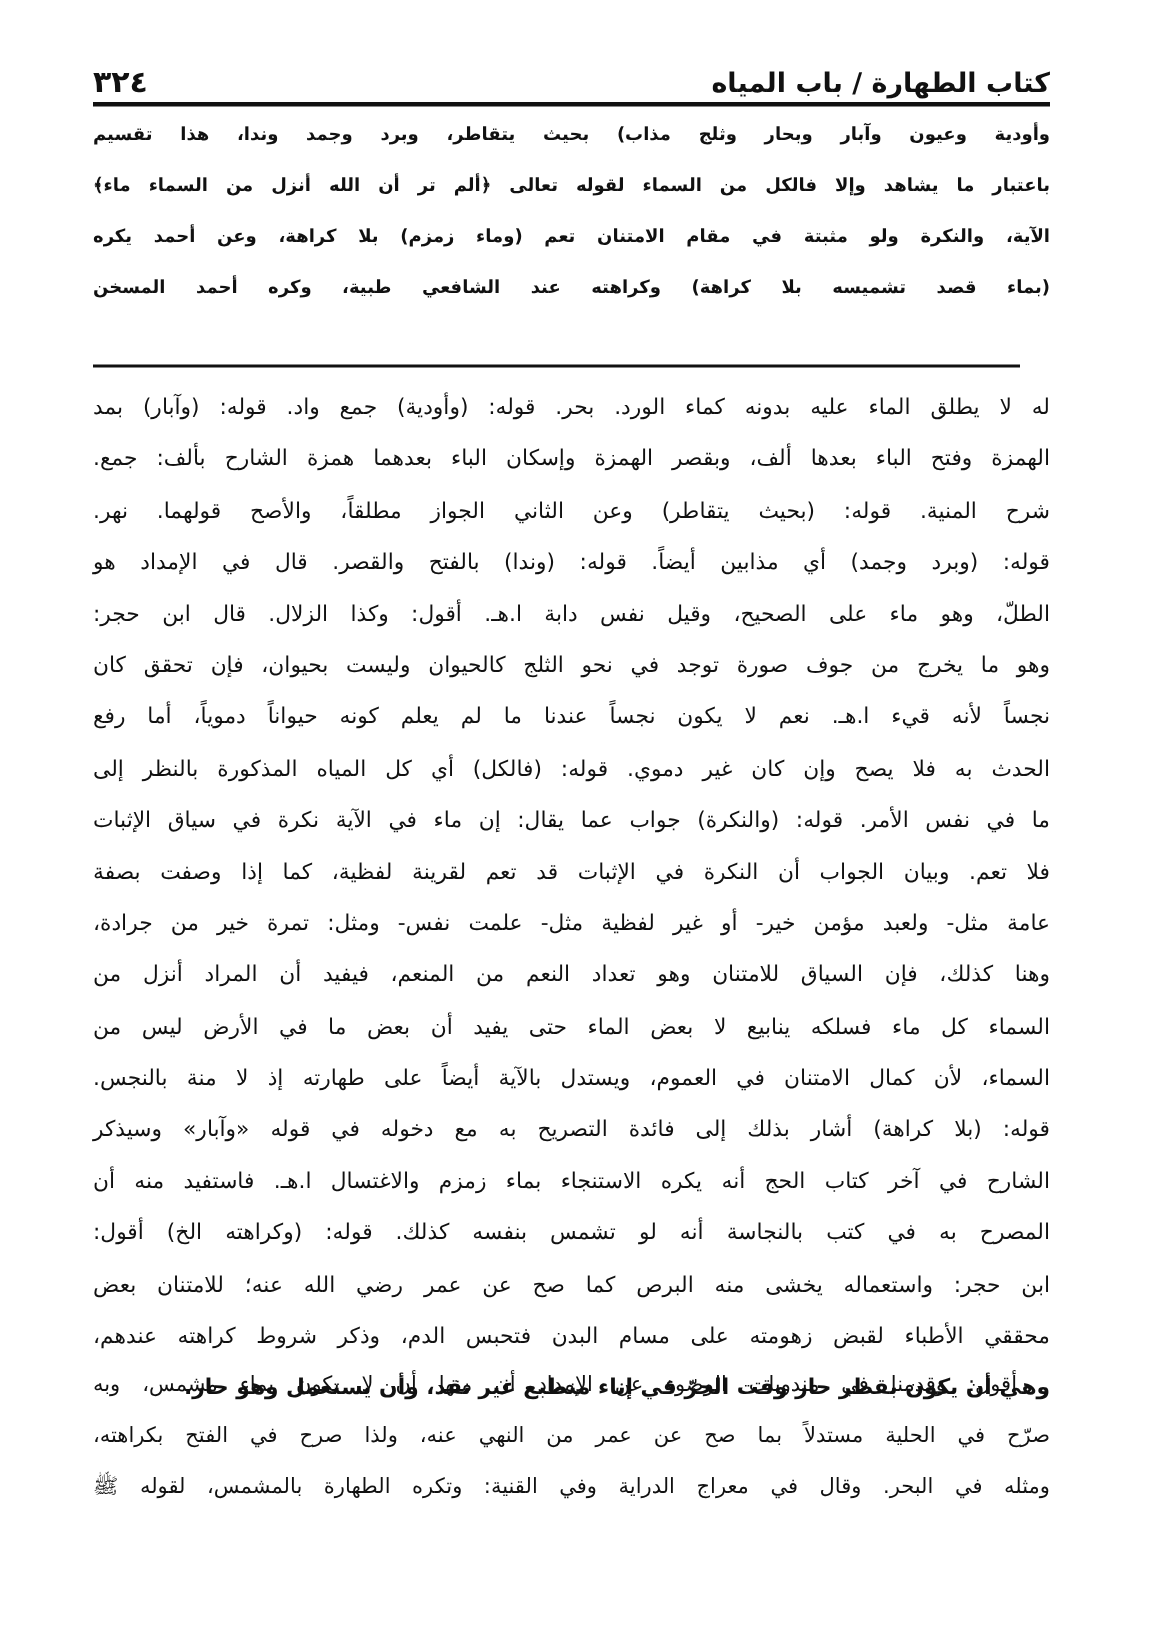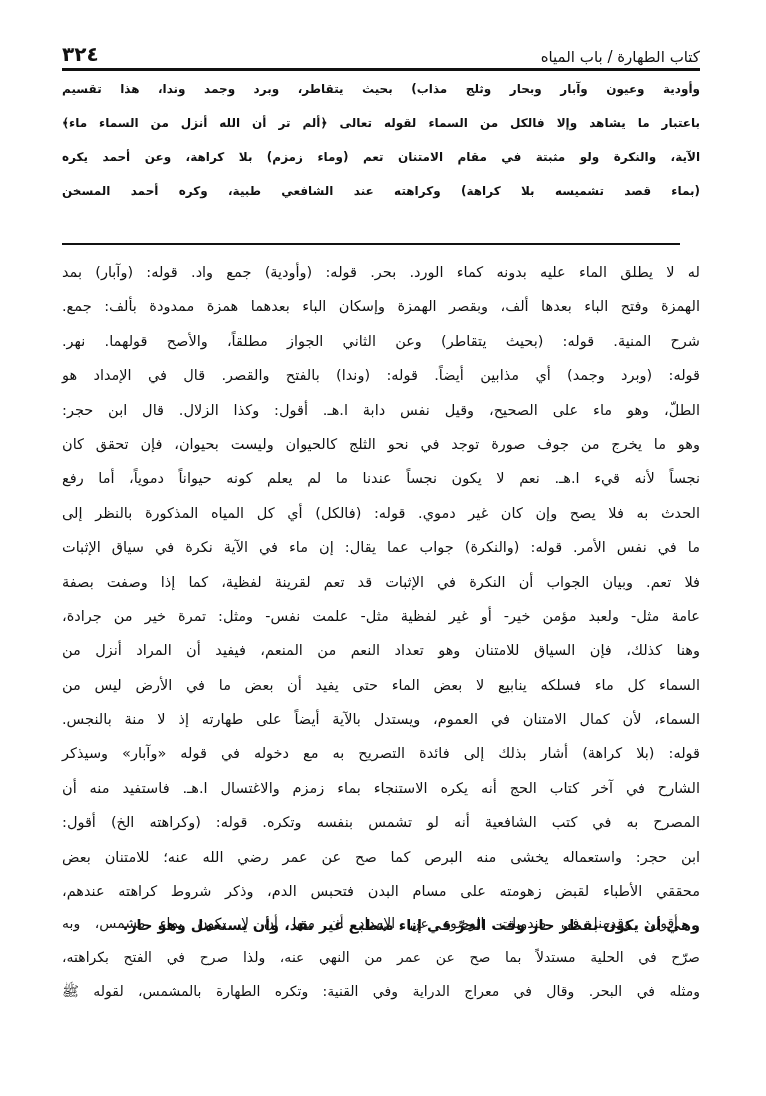--- a/index.html
+++ b/index.html
@@ -7,21 +7,21 @@
     width: 766px; height: 1096px; overflow: hidden; position: relative;
     font-family: "DejaVu Sans", sans-serif; color: #111;
   }
   .page { position: absolute; left: 62px; top: 0; width: 638px; direction: rtl; }
   .header {
     position: absolute; top: 40px; left: 0; right: 0; height: 26px;
     display: flex; justify-content: space-between; align-items: flex-end;
     border-bottom: 3px solid #111;
     padding-bottom: 2px;
   }
-  .header .book { font-weight: normal; font-size: 15px; }
+  .header .book { font-weight: bold; font-size: 18px; }
   .header .pageno { font-weight: bold; font-size: 20px; direction: ltr; }
   .matn {
     position: absolute; top: 72px; left: 0; right: 0;
     font-size: 12px; line-height: 34px; font-weight: bold;
     text-align: justify; text-align-last: right;
   }
   .matn .line { display: block; height: 34px; text-align: justify; text-align-last: justify; white-space: nowrap; }
   .matn .line.last { text-align-last: right; }
   .rule {
     position: absolute; top: 243px; left: 0; width: 618px;
@@ -54,36 +54,36 @@
     <span class="line">وأودية وعيون وآبار وبحار وثلج مذاب) بحيث يتقاطر، وبرد وجمد وندا، هذا تقسيم</span>
     <span class="line">باعتبار ما يشاهد وإلا فالكل من السماء لقوله تعالى ﴿ألم تر أن الله أنزل من السماء ماء﴾</span>
     <span class="line">الآية، والنكرة ولو مثبتة في مقام الامتنان تعم (وماء زمزم) بلا كراهة، وعن أحمد يكره</span>
     <span class="line">(بماء قصد تشميسه بلا كراهة) وكراهته عند الشافعي طبية، وكره أحمد المسخن</span>
   </div>
 
   <div class="rule"></div>
 
   <div class="sharh">
     <span class="line">له لا يطلق الماء عليه بدونه كماء الورد. بحر. قوله: (وأودية) جمع واد. قوله: (وآبار) بمد</span>
-    <span class="line">الهمزة وفتح الباء بعدها ألف، وبقصر الهمزة وإسكان الباء بعدهما همزة ممدودة بألف: جمع.</span>
+    <span class="line">الهمزة وفتح الباء بعدها ألف، وبقصر الهمزة وإسكان الباء بعدهما همزة الشارح بألف: جمع.</span>
     <span class="line">شرح المنية. قوله: (بحيث يتقاطر) وعن الثاني الجواز مطلقاً، والأصح قولهما. نهر.</span>
     <span class="line">قوله: (وبرد وجمد) أي مذابين أيضاً. قوله: (وندا) بالفتح والقصر. قال في الإمداد هو</span>
     <span class="line">الطلّ، وهو ماء على الصحيح، وقيل نفس دابة ا.هـ. أقول: وكذا الزلال. قال ابن حجر:</span>
     <span class="line">وهو ما يخرج من جوف صورة توجد في نحو الثلج كالحيوان وليست بحيوان، فإن تحقق كان</span>
     <span class="line">نجساً لأنه قيء ا.هـ. نعم لا يكون نجساً عندنا ما لم يعلم كونه حيواناً دموياً، أما رفع</span>
     <span class="line">الحدث به فلا يصح وإن كان غير دموي. قوله: (فالكل) أي كل المياه المذكورة بالنظر إلى</span>
     <span class="line">ما في نفس الأمر. قوله: (والنكرة) جواب عما يقال: إن ماء في الآية نكرة في سياق الإثبات</span>
     <span class="line">فلا تعم. وبيان الجواب أن النكرة في الإثبات قد تعم لقرينة لفظية، كما إذا وصفت بصفة</span>
     <span class="line">عامة مثل- ولعبد مؤمن خير- أو غير لفظية مثل- علمت نفس- ومثل: تمرة خير من جرادة،</span>
     <span class="line">وهنا كذلك، فإن السياق للامتنان وهو تعداد النعم من المنعم، فيفيد أن المراد أنزل من</span>
     <span class="line">السماء كل ماء فسلكه ينابيع لا بعض الماء حتى يفيد أن بعض ما في الأرض ليس من</span>
     <span class="line">السماء، لأن كمال الامتنان في العموم، ويستدل بالآية أيضاً على طهارته إذ لا منة بالنجس.</span>
     <span class="line">قوله: (بلا كراهة) أشار بذلك إلى فائدة التصريح به مع دخوله في قوله «وآبار» وسيذكر</span>
     <span class="line">الشارح في آخر كتاب الحج أنه يكره الاستنجاء بماء زمزم والاغتسال ا.هـ. فاستفيد منه أن</span>
-    <span class="line">المصرح به في كتب الشافعية أنه لو تشمس بنفسه وتكره. قوله: (وكراهته الخ) أقول:</span>
+    <span class="line">المصرح به في كتب بالنجاسة أنه لو تشمس بنفسه كذلك. قوله: (وكراهته الخ) أقول:</span>
     <span class="line">ابن حجر: واستعماله يخشى منه البرص كما صح عن عمر رضي الله عنه؛ للامتنان بعض</span>
     <span class="line">محققي الأطباء لقبض زهومته على مسام البدن فتحبس الدم، وذكر شروط كراهته عندهم،</span>
     <span class="line last">وهي أن يكون بقطر حار وقت الحرّ في إناء منطبع غير نقد، وأن يستعمل وهو حار.</span>
   </div>
 
   <div class="para2">
     <span class="line first">أقول: وقدمنا في مندوبات الوضوء عن الإمداد أن منها أن لا يكون بماء مشمس، وبه</span>
     <span class="line">صرّح في الحلية مستدلاً بما صح عن عمر من النهي عنه، ولذا صرح في الفتح بكراهته،</span>
     <span class="line">ومثله في البحر. وقال في معراج الدراية وفي القنية: وتكره الطهارة بالمشمس، لقوله ﷺ</span>
   </div>

